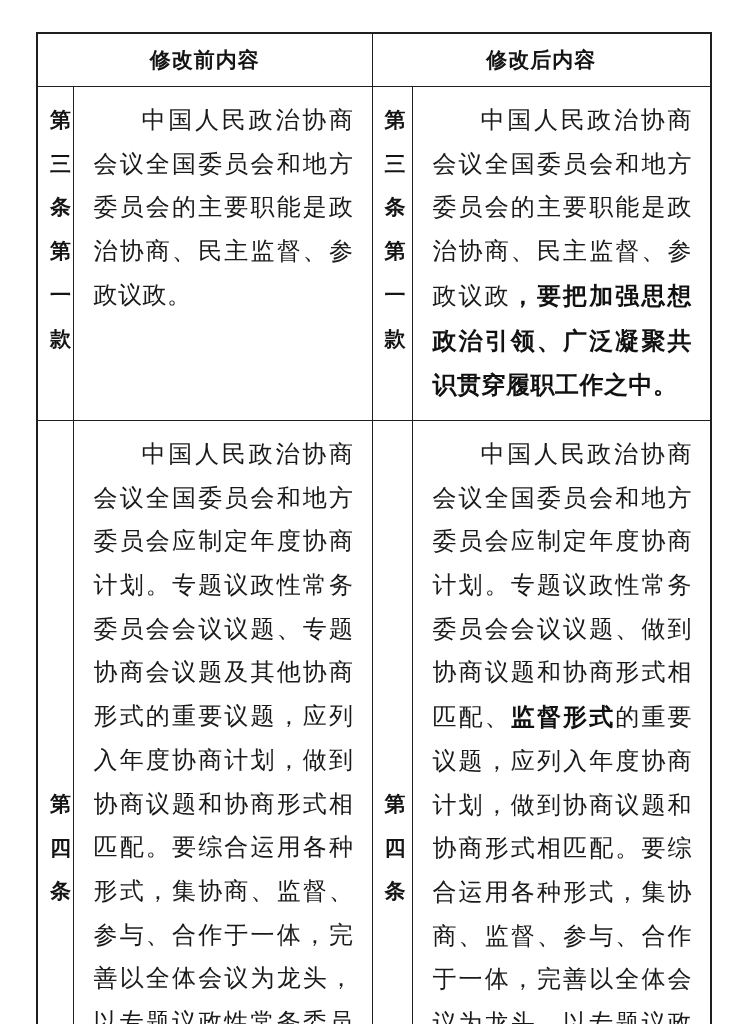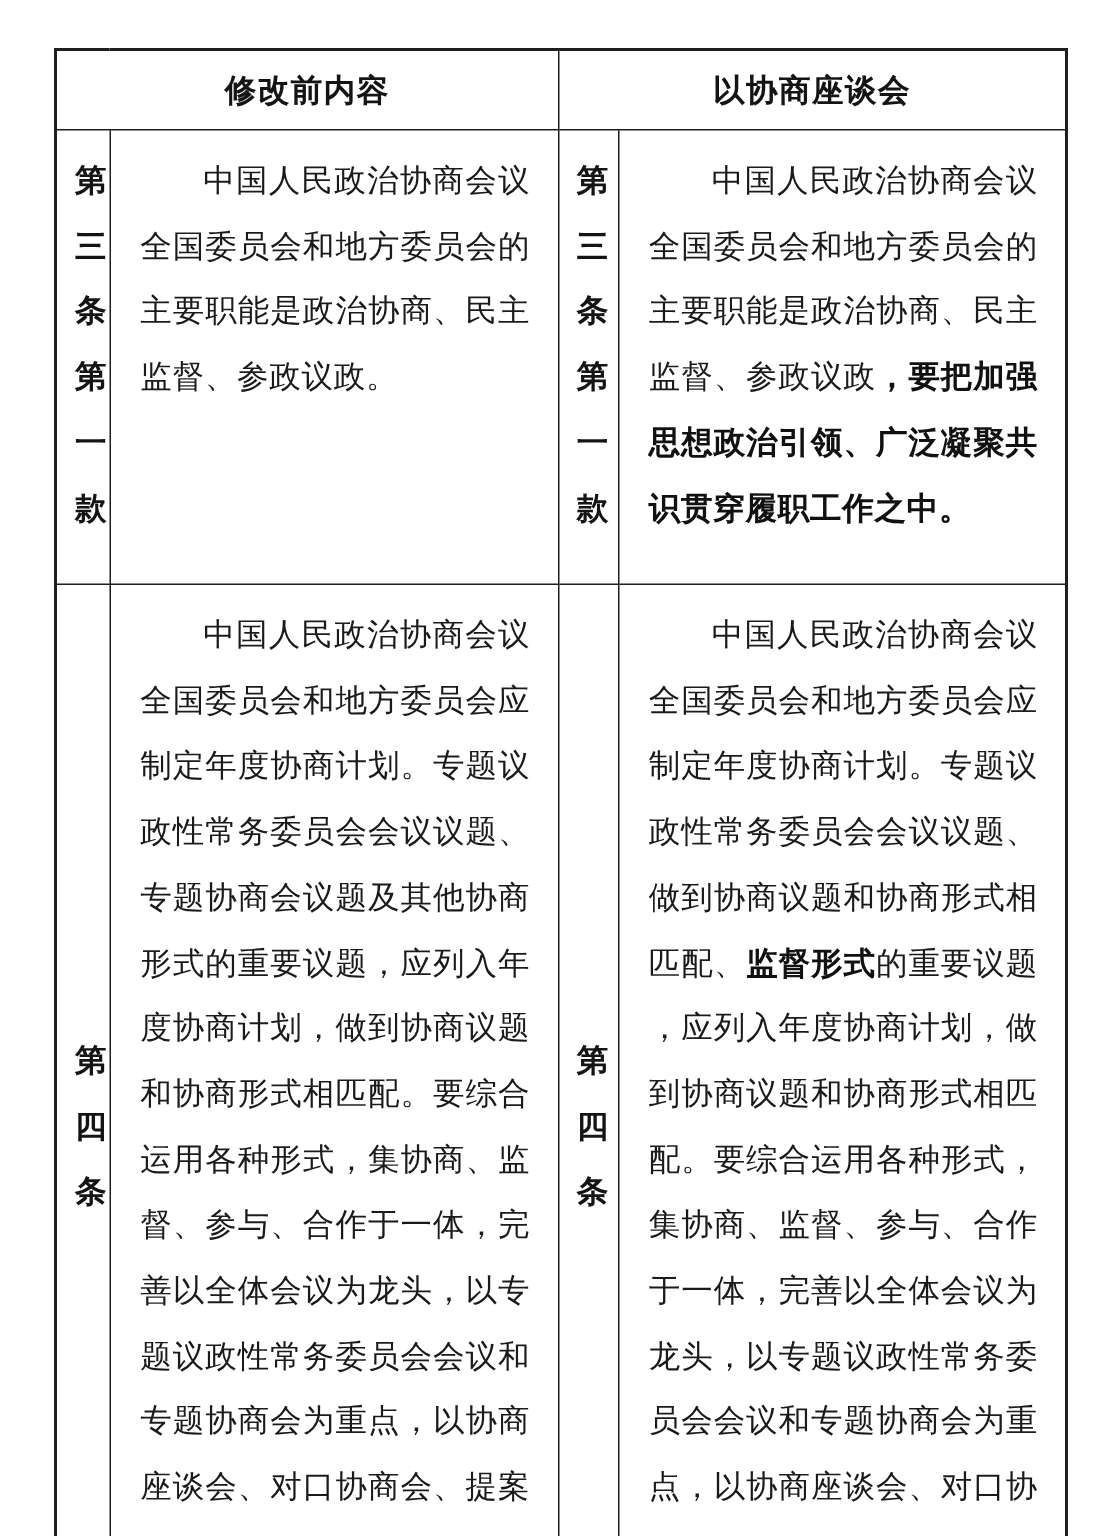--- a/index.html
+++ b/index.html
@@ -57,21 +57,21 @@
     line-height: 43.7px;
     font-size: 21px;
     font-weight: bold;
     font-family: "Liberation Serif", serif;
     color: #141414;
   }
 
   td.content-cell p {
     margin: 0;
     padding: 0 6px 0 8px;
-    font-size: 21px;
+    font-size: 24px;
     line-height: 43.7px;
     text-align: justify;
     text-justify: inter-character;
     text-indent: 2em;
     letter-spacing: 0.5px;
     word-break: break-all;
     line-break: anywhere;
     color: #1a1a1a;
   }
   td.content-cell p .ins {
@@ -86,21 +86,21 @@
 <table class="doc-table">
   <colgroup>
     <col style="width:36px">
     <col style="width:299px">
     <col style="width:40px">
     <col style="width:299px">
   </colgroup>
   <tbody>
     <tr class="header-row">
       <td colspan="2">修改前内容</td>
-      <td colspan="2">以协商座谈会</td>
+      <td colspan="2">修改后内容</td>
     </tr>
 
     <tr class="body-row-1">
       <td class="label-cell label-top">
         <div class="vchars">
             <div class="vchar">第</div>
             <div class="vchar">三</div>
             <div class="vchar">条</div>
             <div class="vchar">第</div>
             <div class="vchar">一</div>

